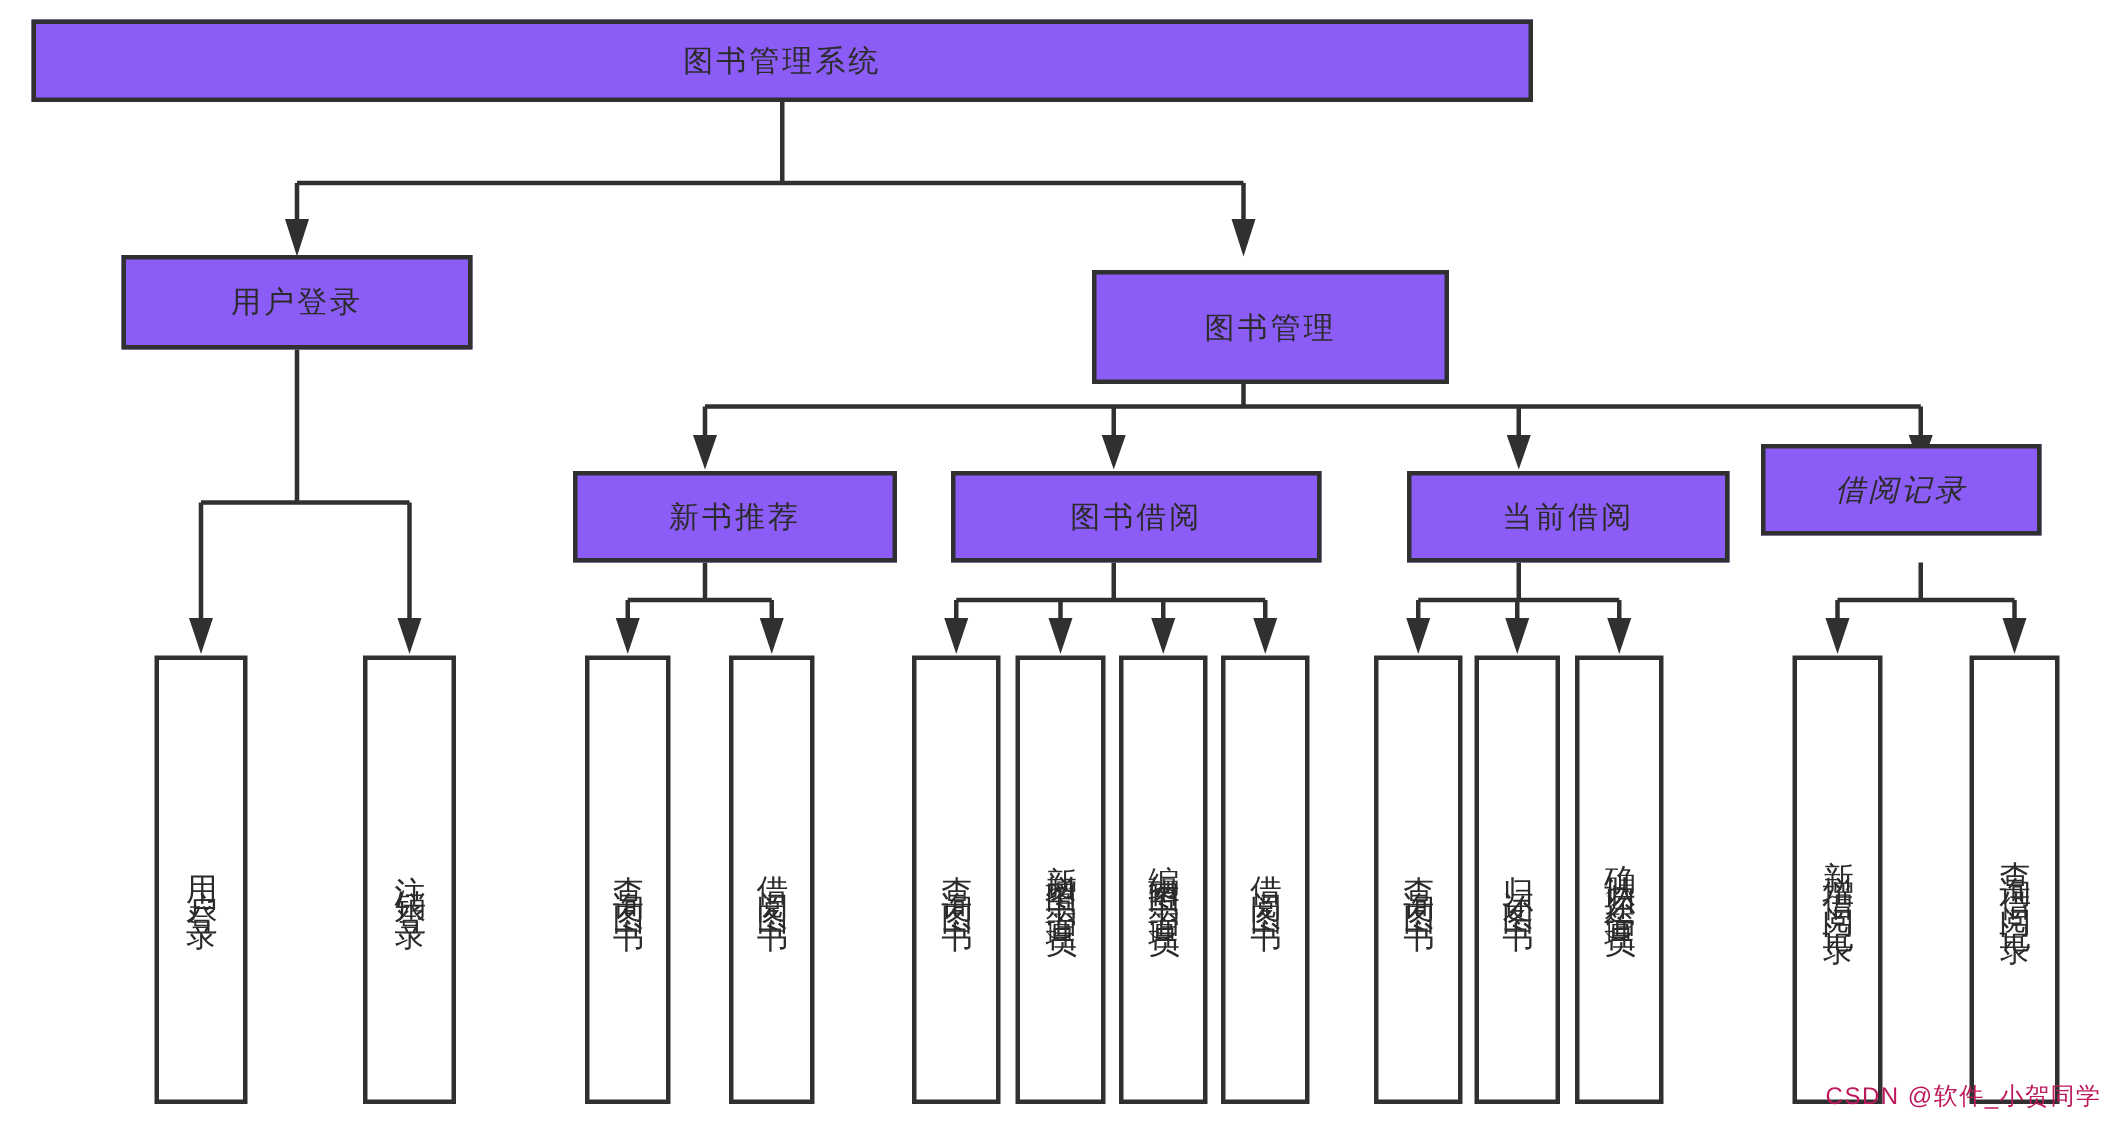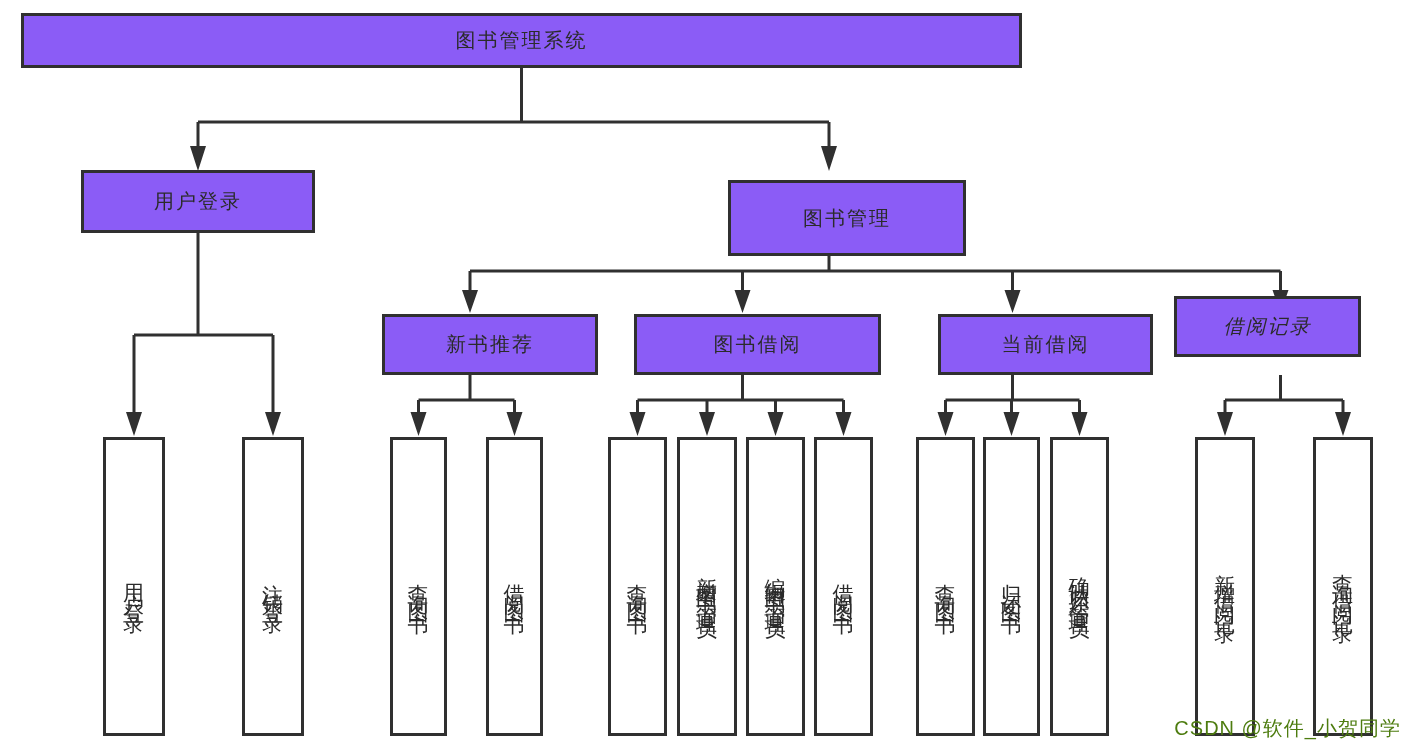--- a/index.html
+++ b/index.html
@@ -50,22 +50,22 @@
     writing-mode: vertical-rl;
     font-size: 21px;
     letter-spacing: 10px;
     line-height: 1;
     color: #2b2b2b;
   }
   .watermark {
     position: absolute;
     right: 4px;
     bottom: 5px;
-    font-size: 20px;
-    color: #4d7c0f;
+    font-size: 16px;
+    color: #be185d;
     letter-spacing: 1px;
     z-index: 3;
     white-space: nowrap;
   }
 </style>
 </head>
 <body>
 
 <div id="stage">
 

